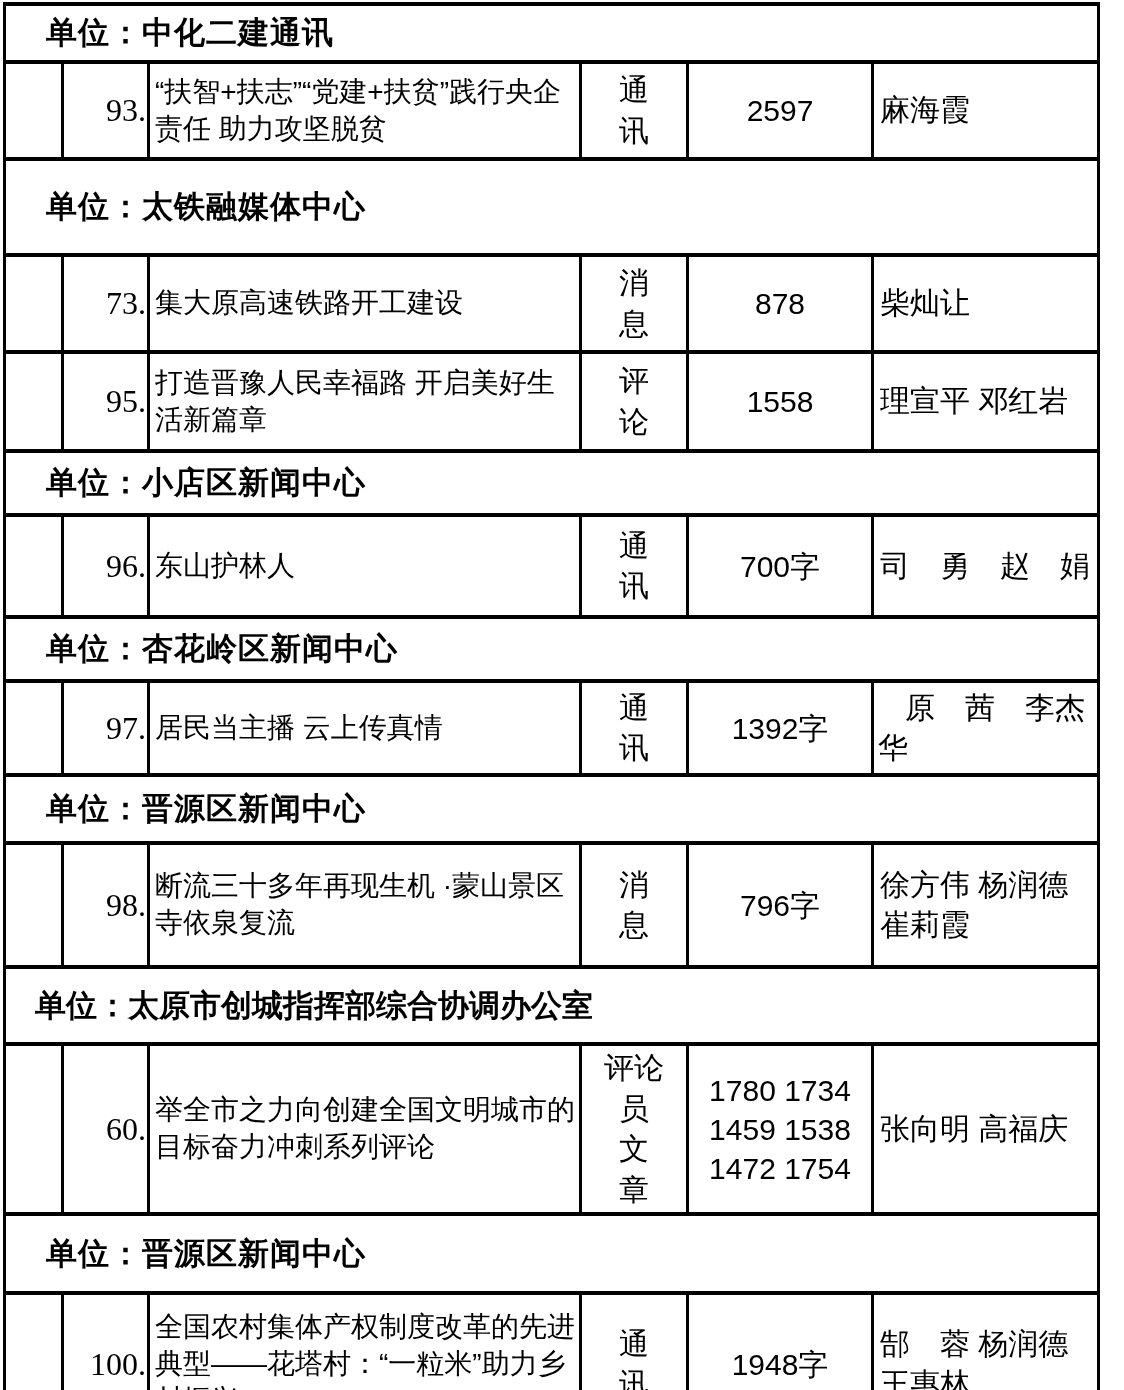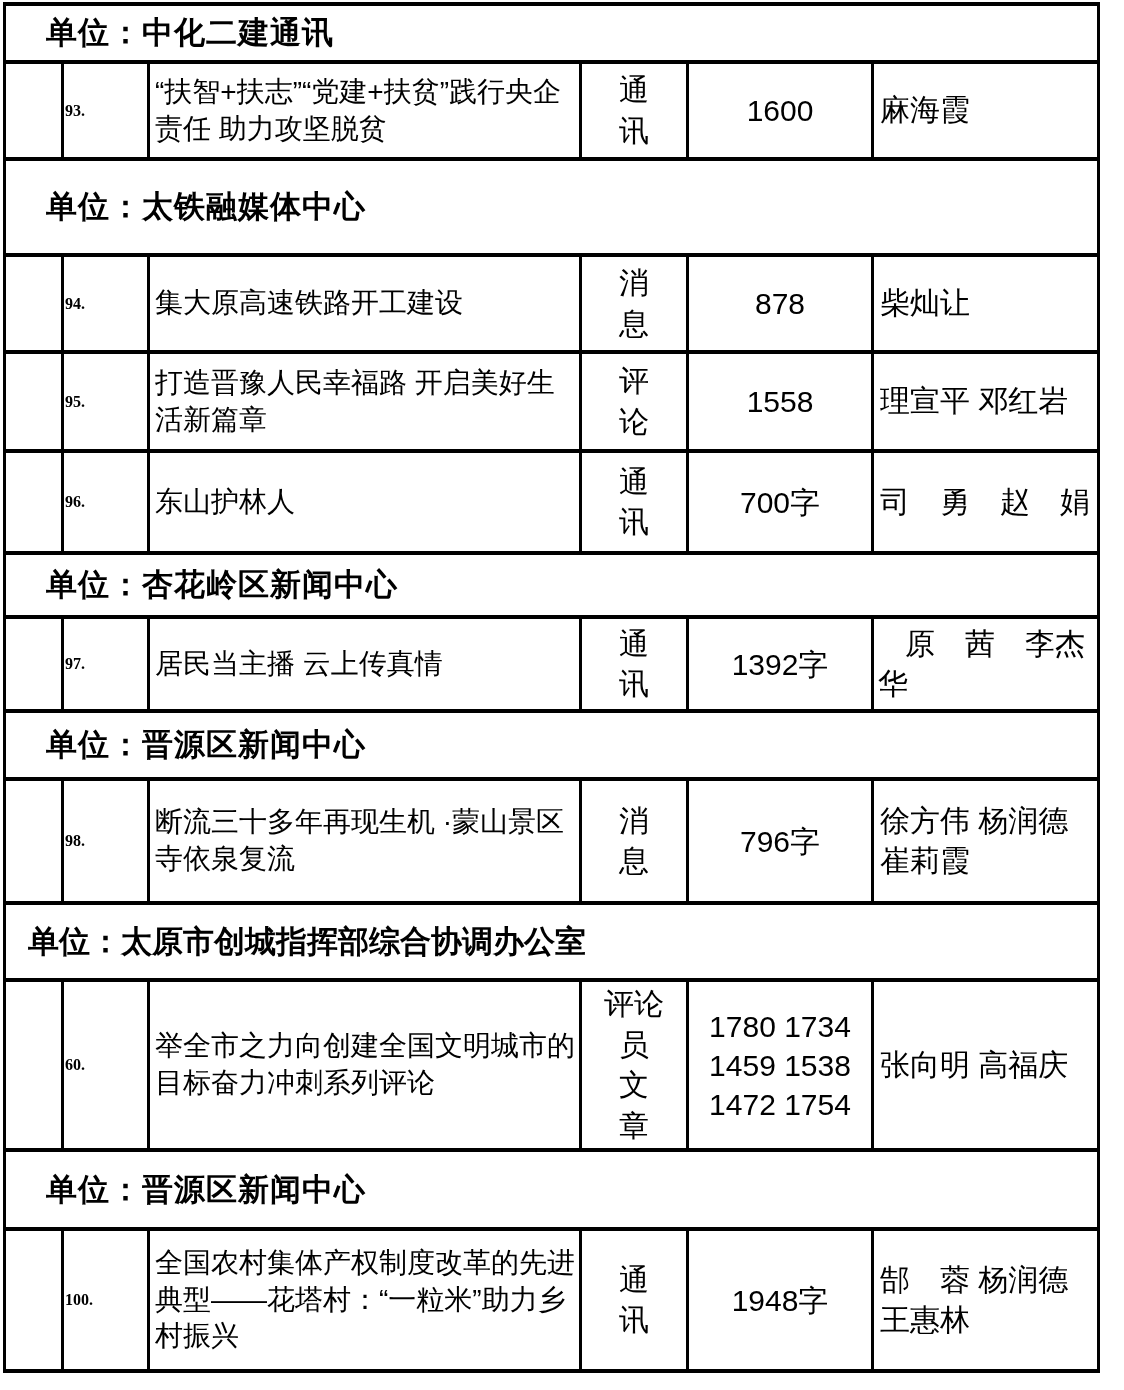--- a/index.html
+++ b/index.html
@@ -30,30 +30,30 @@
     word-break: break-all;
   }
   
   td.section-cell {
     font-weight: bold;
     font-size: 31px;
     padding: 6px 8px 6px 40px;
     letter-spacing: 1px;
   }
   td.section-cell.tight-indent {
-    padding-left: 22px;
+    padding-left: 29px;
     letter-spacing: 0;
   }
   
   td.col-blank { }
   td.col-num {
-    text-align: left;
+    text-align: right;
     font-family: "Liberation Serif", "DejaVu Serif", serif;
-    font-weight: bold;
-    font-size: 16px;
+    font-weight: normal;
+    font-size: 32px;
   }
   td.col-title {
     font-size: 28px;
     line-height: 1.32;
     padding: 4px 4px 4px 5px;
   }
   td.col-genre {
     text-align: center;
     font-size: 30px;
     line-height: 1.35;
@@ -96,46 +96,49 @@
   <tbody>
       <tr style="height:55px">
     <td colspan="6" class="section-cell">单位：中化二建通讯</td>
   </tr>
 
   <tr style="height:97px">
     <td class="col-blank"></td>
     <td class="col-num">93.</td>
     <td class="col-title">“扶智+扶志”“党建+扶贫”践行央企责任 助力攻坚脱贫</td>
     <td class="col-genre">通　讯</td>
-    <td class="col-words">1600</td>
+    <td class="col-words">2597</td>
     <td class="col-authors">麻海霞</td>
   </tr>
 
   <tr style="height:96px">
     <td colspan="6" class="section-cell">单位：太铁融媒体中心</td>
   </tr>
 
   <tr style="height:97px">
     <td class="col-blank"></td>
-    <td class="col-num">94.</td>
+    <td class="col-num">73.</td>
     <td class="col-title">集大原高速铁路开工建设</td>
     <td class="col-genre">消　息</td>
     <td class="col-words">878</td>
     <td class="col-authors">柴灿让</td>
   </tr>
 
   <tr style="height:99px">
     <td class="col-blank"></td>
     <td class="col-num">95.</td>
     <td class="col-title">打造晋豫人民幸福路 开启美好生活新篇章</td>
     <td class="col-genre">评　论</td>
     <td class="col-words">1558</td>
     <td class="col-authors">理宣平 邓红岩</td>
   </tr>
 
+  <tr style="height:64px">
+    <td colspan="6" class="section-cell">单位：小店区新闻中心</td>
+  </tr>
 
   <tr style="height:102px">
     <td class="col-blank"></td>
     <td class="col-num">96.</td>
     <td class="col-title">东山护林人</td>
     <td class="col-genre">通　讯</td>
     <td class="col-words">700字</td>
     <td class="col-authors">司　勇　赵　娟</td>
   </tr>
 

